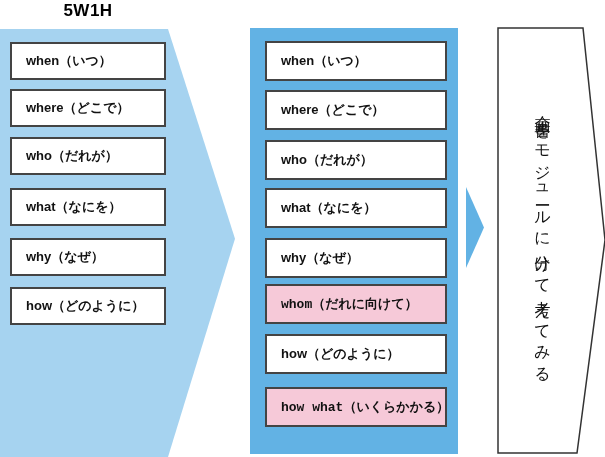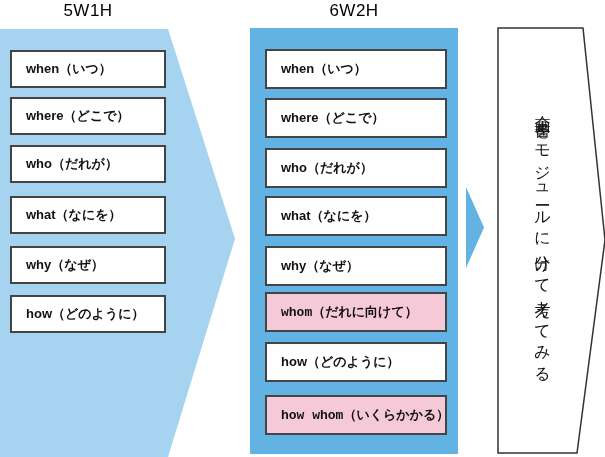--- a/index.html
+++ b/index.html
@@ -8,21 +8,21 @@
     width:605px;height:457px;
     background:#ffffff;
     font-family:"Liberation Sans","DejaVu Sans",sans-serif;
     color:#111;
     overflow:hidden;
   }
   .title{
     position:absolute;
     top:1px;
     font-size:17px;
-    font-weight:normal;
+    font-weight:bold;
     text-align:center;
     color:#000;
     letter-spacing:0.5px;
   }
   .title.left-t{left:10px;width:156px;}
   .title.mid-t{left:250px;width:208px;}
 
   
   .big-arrow{
     position:absolute;
@@ -44,21 +44,20 @@
     position:absolute;
     box-sizing:border-box;
     background:#ffffff;
     border:2px solid var(--box-border,#444);
     display:flex;
     align-items:center;
     padding-left:14px;
     font-size:13px;
     font-weight:bold;
     white-space:nowrap;
-    margin-top:8px;
   }
   .lbox{left:10px;width:156px;height:38px;}
   .mbox{left:265px;width:182px;height:40px;}
   .pink{background:var(--pink,#f6c9d8);font-family:Liberation Mono, monospace;}
 
   
   .tri{
     position:absolute;
     left:466px;top:187px;
     width:18px;height:81px;
@@ -83,40 +82,39 @@
     letter-spacing:3px;
     color:#111;
   }
 </style>
 </head>
 <body>
 
 <div class="canvas">
 
   <div class="title left-t">5W1H</div>
-  <div class="title mid-t">6W2H</div>
 
   <div class="big-arrow"></div>
   <div class="panel"></div>
 
   <div class="box lbox" style="top:42px">when（いつ）</div>
   <div class="box lbox" style="top:89px">where（どこで）</div>
   <div class="box lbox" style="top:137px">who（だれが）</div>
   <div class="box lbox" style="top:188px">what（なにを）</div>
   <div class="box lbox" style="top:238px">why（なぜ）</div>
   <div class="box lbox" style="top:287px">how（どのように）</div>
 
   <div class="box mbox" style="top:41px">when（いつ）</div>
   <div class="box mbox" style="top:90px">where（どこで）</div>
   <div class="box mbox" style="top:140px">who（だれが）</div>
   <div class="box mbox" style="top:188px">what（なにを）</div>
   <div class="box mbox" style="top:238px">why（なぜ）</div>
   <div class="box mbox pink" style="top:284px">whom（だれに向けて）</div>
   <div class="box mbox" style="top:334px">how（どのように）</div>
-  <div class="box mbox pink" style="top:387px">how whom（いくらかかる）</div>
+  <div class="box mbox pink" style="top:387px">how what（いくらかかる）</div>
 
   <div class="tri"></div>
 
   <svg class="pent" width="110" height="428" viewBox="0 0 110 428">
     <polygon points="1,1 86,1 108,213 80,426 1,426" fill="#ffffff" stroke="#333333" stroke-width="1.5"></polygon>
   </svg>
 
   <div class="vtext">企画書をモジュールに分けて考えてみる</div>
 
 </div>

